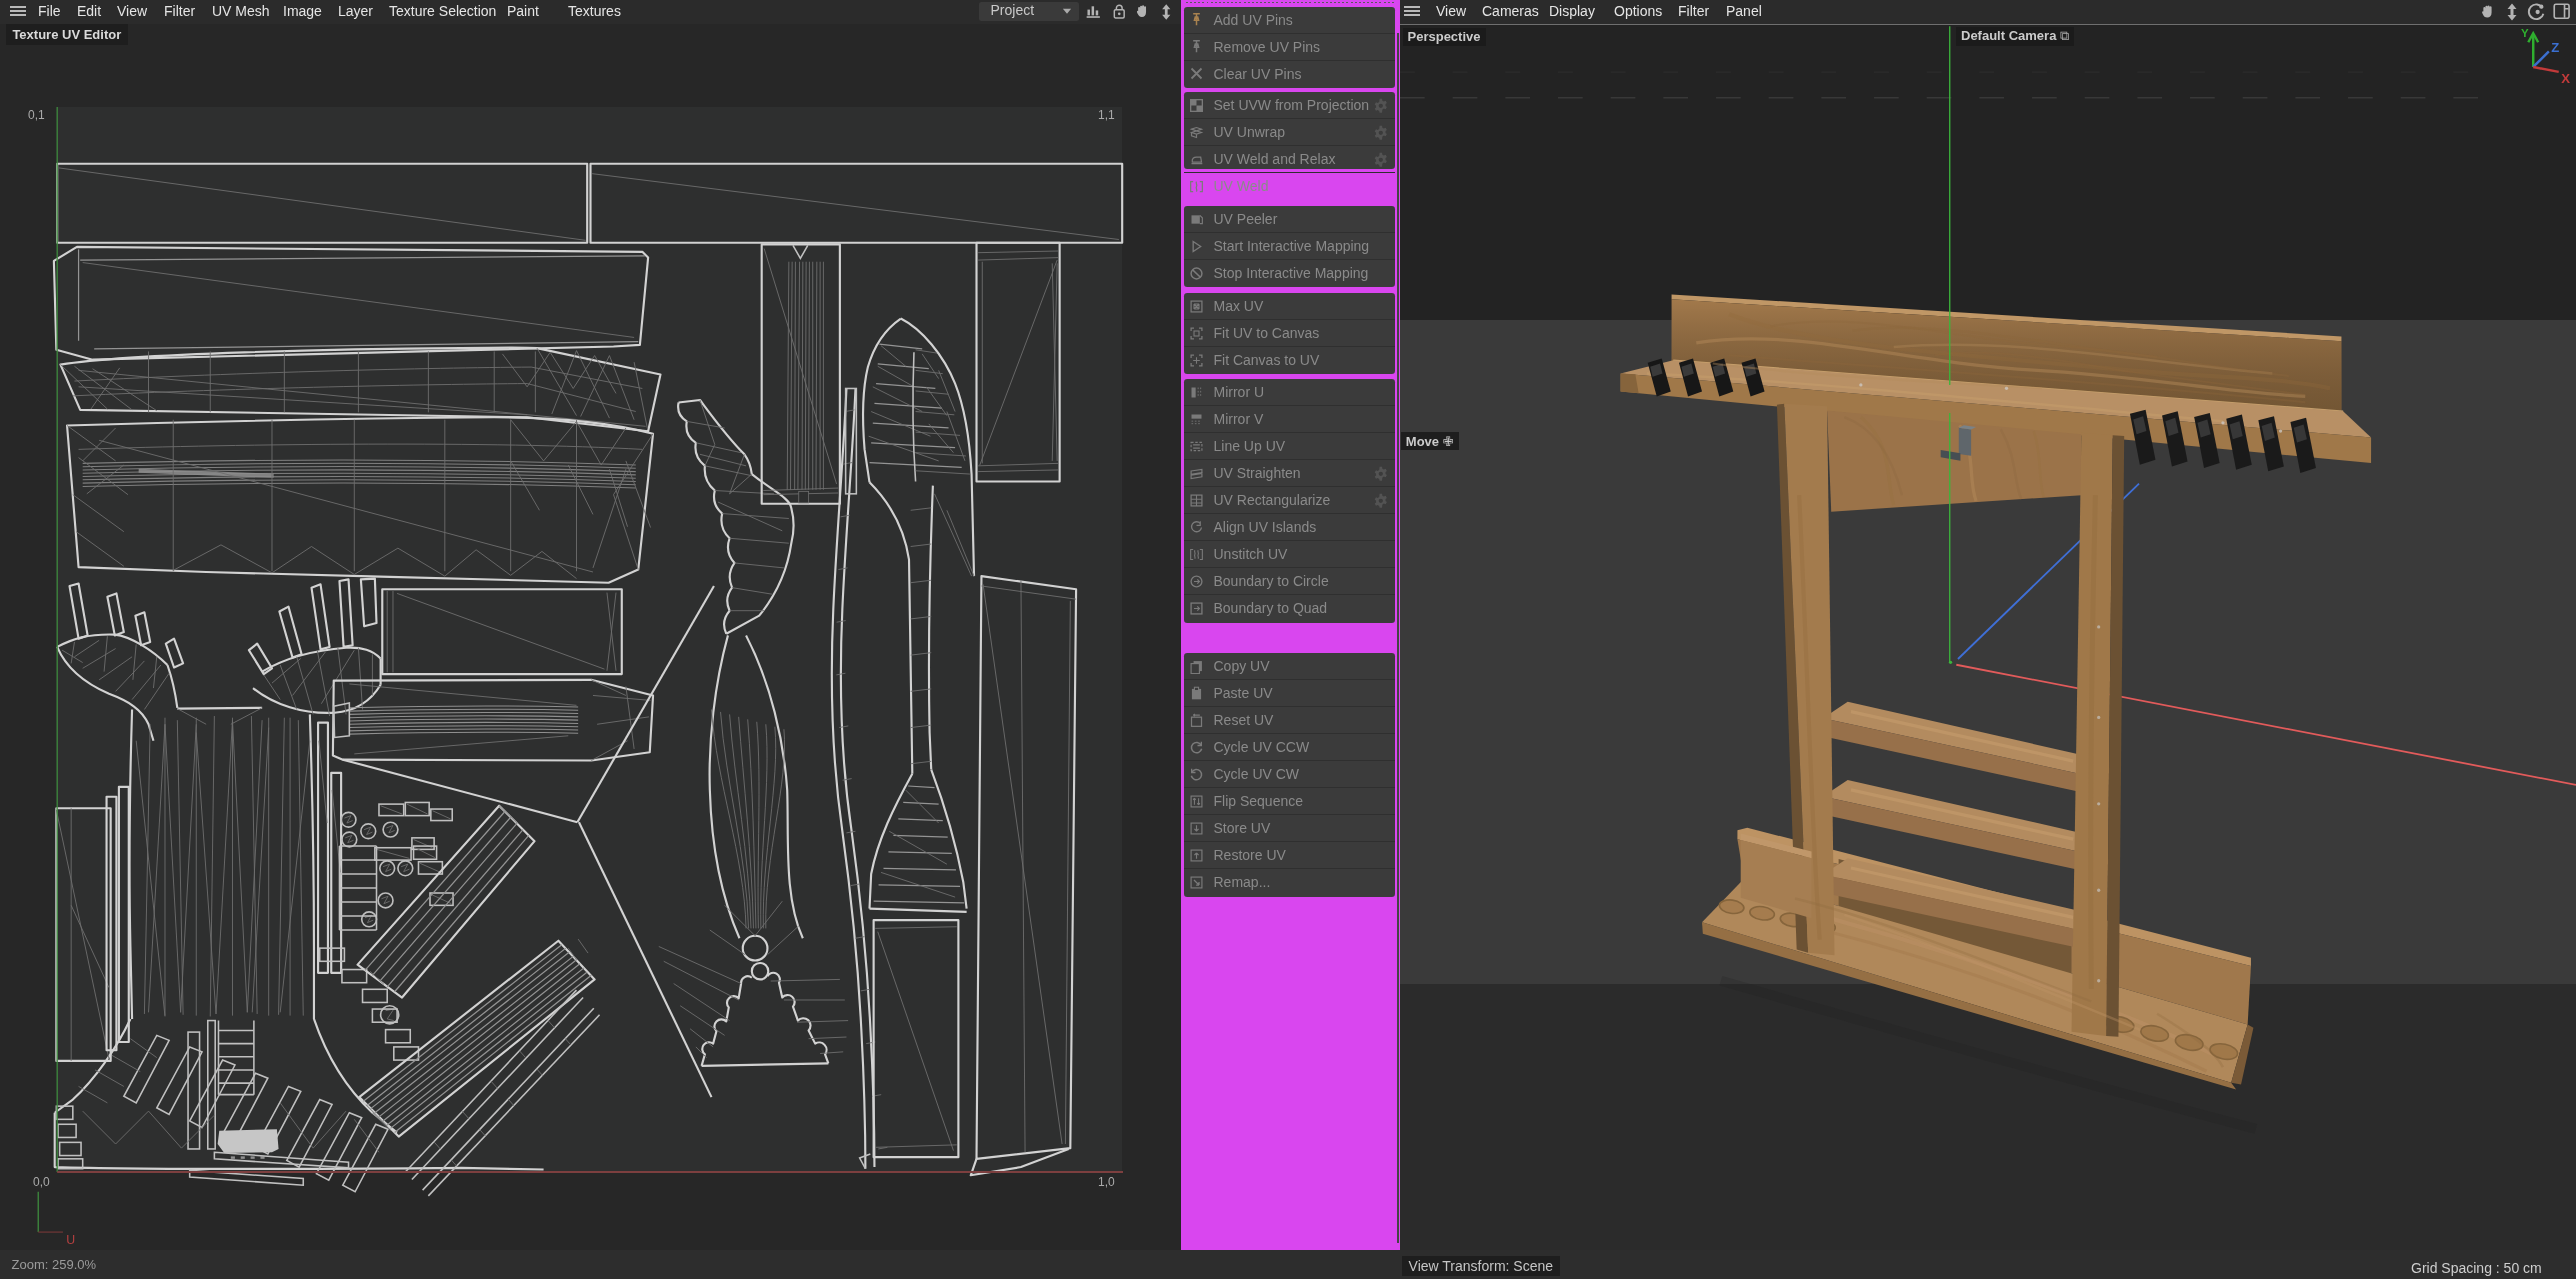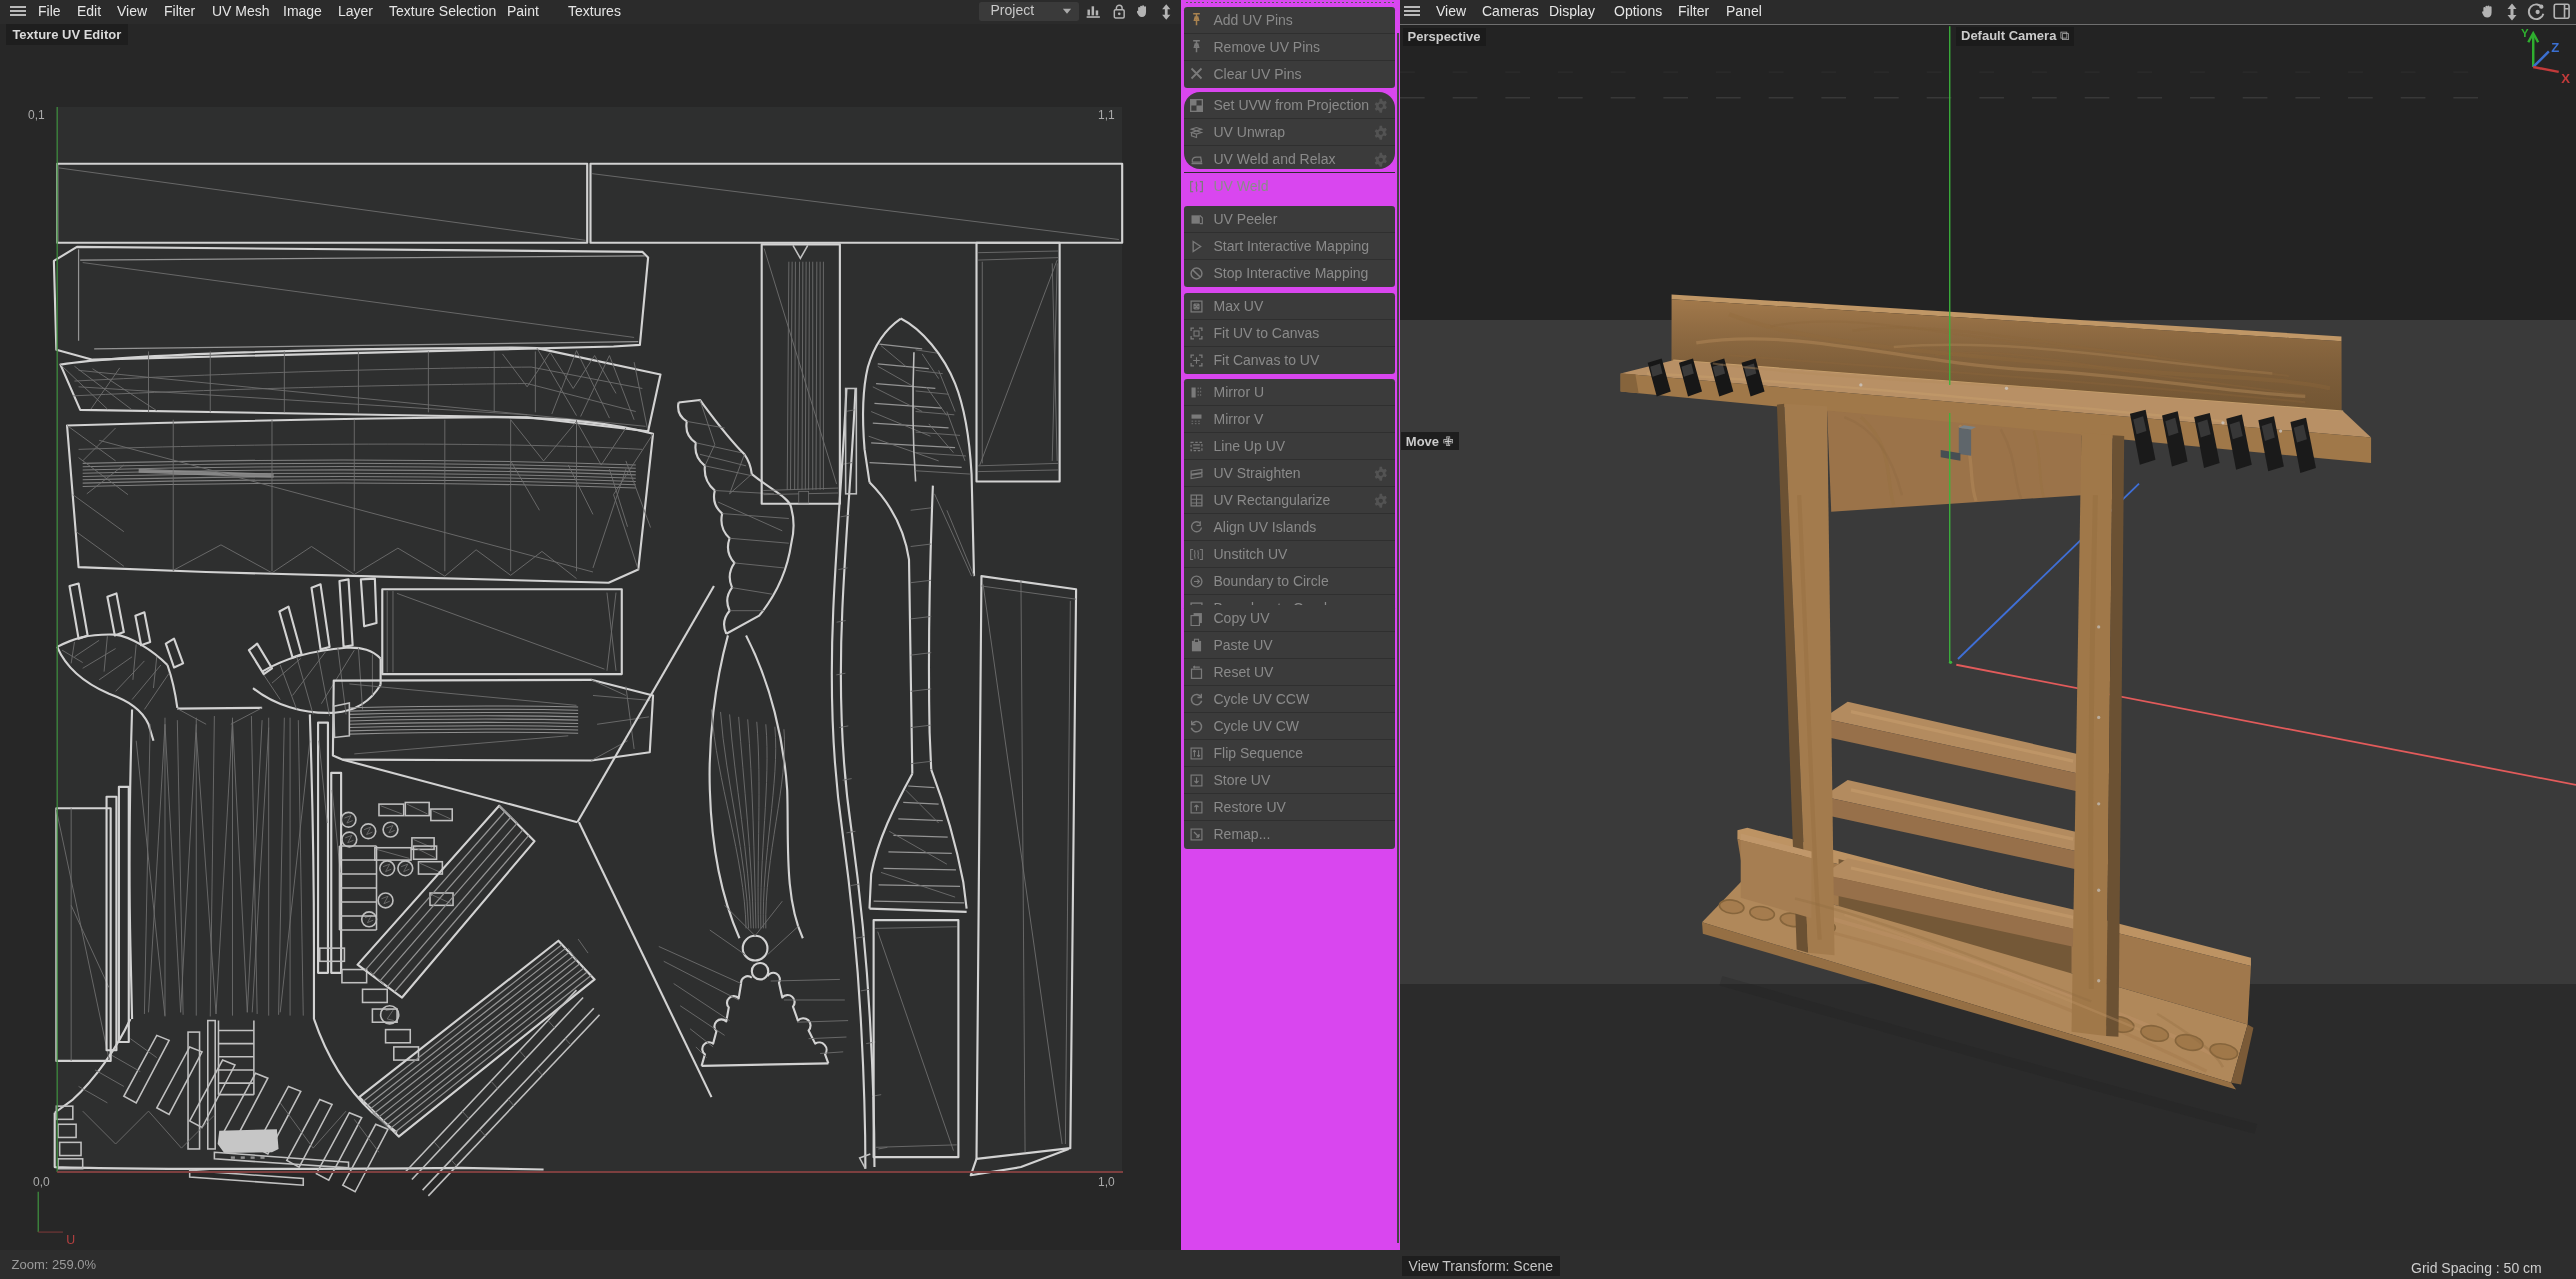--- a/index.html
+++ b/index.html
@@ -632,21 +632,21 @@
         </div>
 <div class="it">
           <div class="ic">
             <svg width="15" height="15" viewBox="0 0 18 18">
               <path d="M3 3 L15 15 M15 3 L3 15" stroke="#7a7a7a" stroke-width="2.2" fill="none"></path>
             </svg>
           </div>
           <div class="tx">Clear UV Pins</div>
         </div>
 </div>
-<div class="grp" style="top:92px;height:77px;border-radius:16px;">
+<div class="grp" style="top:92px;height:77px;">
 <div class="it">
           <div class="ic">
             <svg width="15" height="15" viewBox="0 0 18 18">
               <rect x="2" y="2" width="14" height="14" fill="none" stroke="#7a7a7a" stroke-width="1.6"></rect>
               <rect x="2" y="2" width="7" height="7" fill="#7a7a7a"></rect>
               <rect x="9" y="9" width="7" height="7" fill="#7a7a7a"></rect>
             </svg>
           </div>
           <div class="tx">Set UVW from Projection</div>
           <svg class="gear" width="15.6" height="15.6" viewBox="0 0 19 19">
@@ -826,21 +826,21 @@
 <div class="it">
           <div class="ic">
             <svg width="15" height="15" viewBox="0 0 18 18">
               <rect x="2.5" y="2.5" width="13" height="13" fill="none" stroke="#7a7a7a" stroke-width="1.6"></rect>
               <path d="M6 9 H12 M10 6.5 L12.5 9 L10 11.5" fill="none" stroke="#7a7a7a" stroke-width="1.4"></path>
             </svg>
           </div>
           <div class="tx">Boundary to Quad</div>
         </div>
 </div>
-<div class="grp" style="top:605px;height:244px;text-align:center;">
+<div class="grp" style="top:653px;height:244px;text-align:center;">
 <div class="it">
           <div class="ic">
             <svg width="15" height="15" viewBox="0 0 18 18">
               <rect x="5.5" y="2.5" width="10" height="12" fill="#7a7a7a"></rect>
               <rect x="2.5" y="5.5" width="10" height="12" fill="#3b3b3b" stroke="#7a7a7a" stroke-width="1.4"></rect>
             </svg>
           </div>
           <div class="tx">Copy UV</div>
         </div>
 <div class="it">

